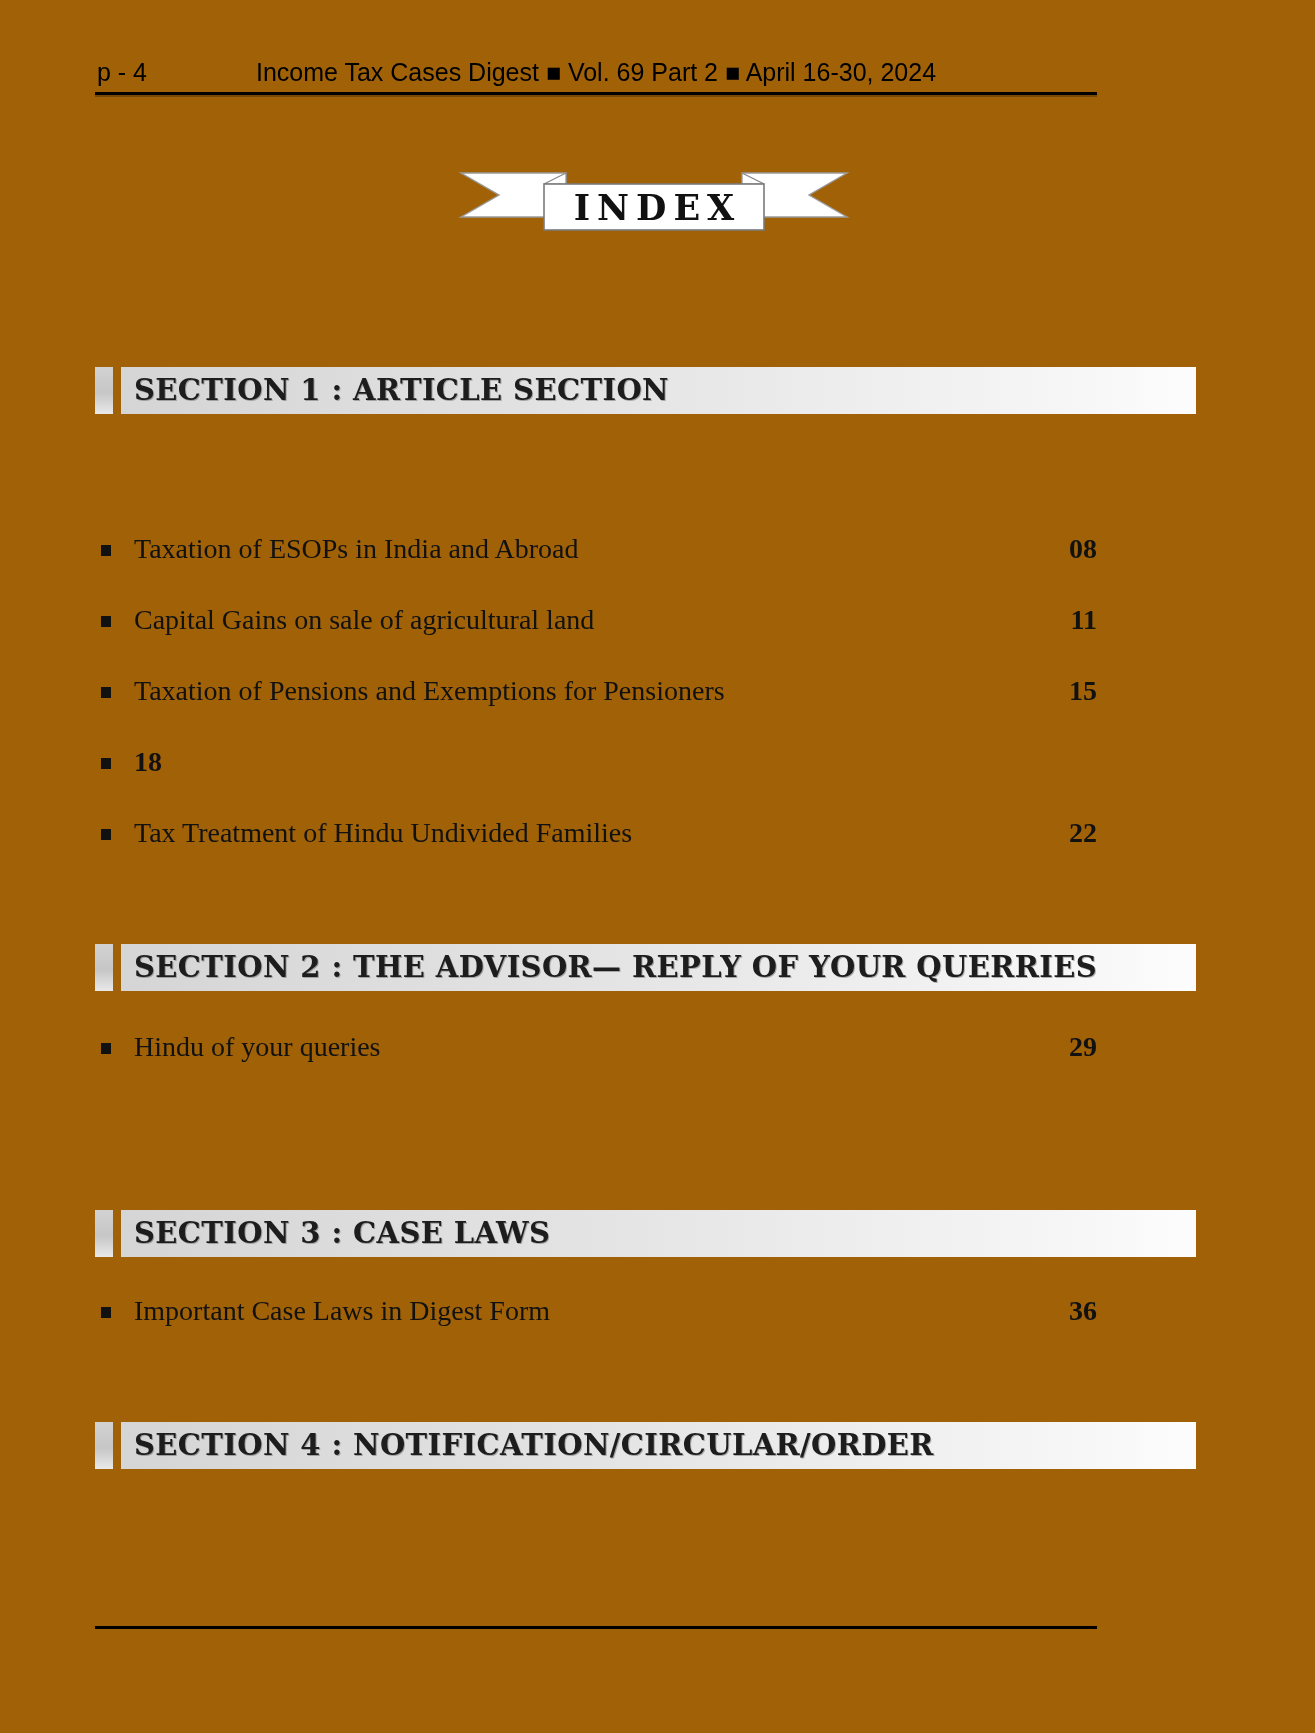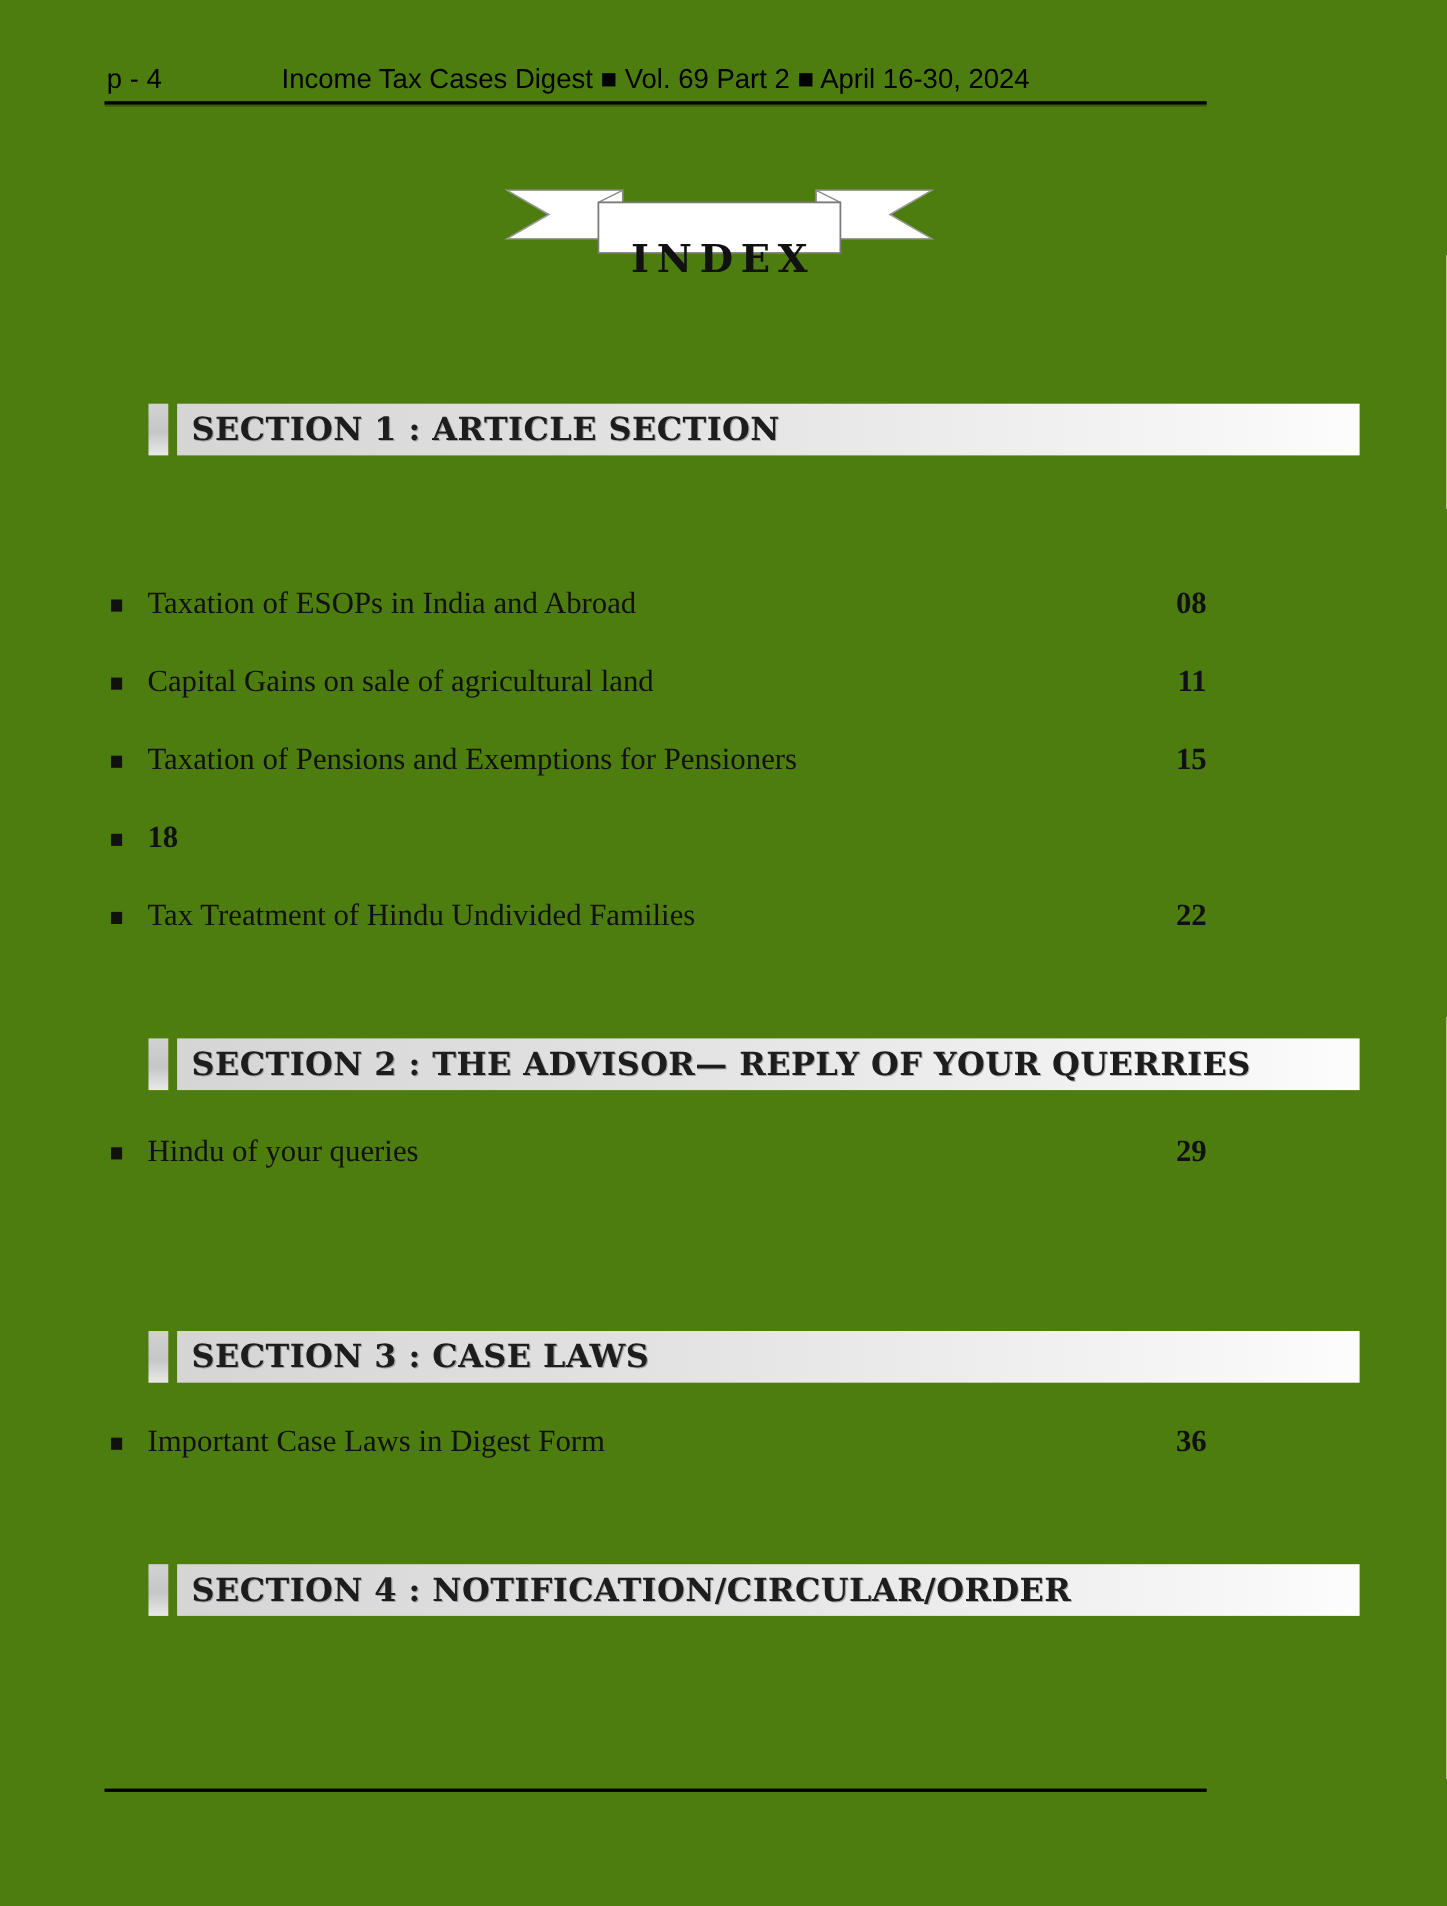--- a/index.html
+++ b/index.html
@@ -1,19 +1,19 @@
 <!DOCTYPE html>
 <html><head>
 <meta charset="utf-8">
 <style>
   html,body{margin:0;padding:0;background:#ffffff;}
   .page{
     position:relative;
     width:1315px;height:1733px;
-    background:#4d7c0f;
+    background:#a16207;
     font-family:"Liberation Serif", serif;
     color:#111;
     overflow:hidden;
   }
   
   .hdr-left{
     position:absolute;left:97px;top:58px;
     font-family:"Liberation Sans", sans-serif;
     font-size:25px;color:#000;
   }
@@ -30,24 +30,23 @@
   }
   
   .ribbon{position:absolute;left:458px;top:170px;width:392px;height:62px;}
   .ribbon-label{
     position:absolute;left:544px;top:184px;width:220px;height:46px;
     display:flex;align-items:center;justify-content:center;
     font-family:"DejaVu Serif", serif;
     font-weight:bold;font-size:35px;letter-spacing:7px;
     padding-left:7px;box-sizing:border-box;
     color:#111;
-    margin-top:28px;
   }
   
-  .secbar{position:absolute;left:95px;width:1101px;height:47px;margin-left:40px;}
+  .secbar{position:absolute;left:95px;width:1101px;height:47px;}
   .notch{
     position:absolute;left:0;top:0;width:18px;height:47px;
     background:linear-gradient(to bottom,#d2d2d2,#c6c6c6 55%,#e9e9e9);
   }
   .barmain{
     position:absolute;left:26px;top:0;width:1075px;height:47px;
     background:linear-gradient(to right,#d5d5d5,#e4e4e4 45%,#f6f6f6 88%,#fdfdfd);
   }
   .sectitle{
     display:block;

